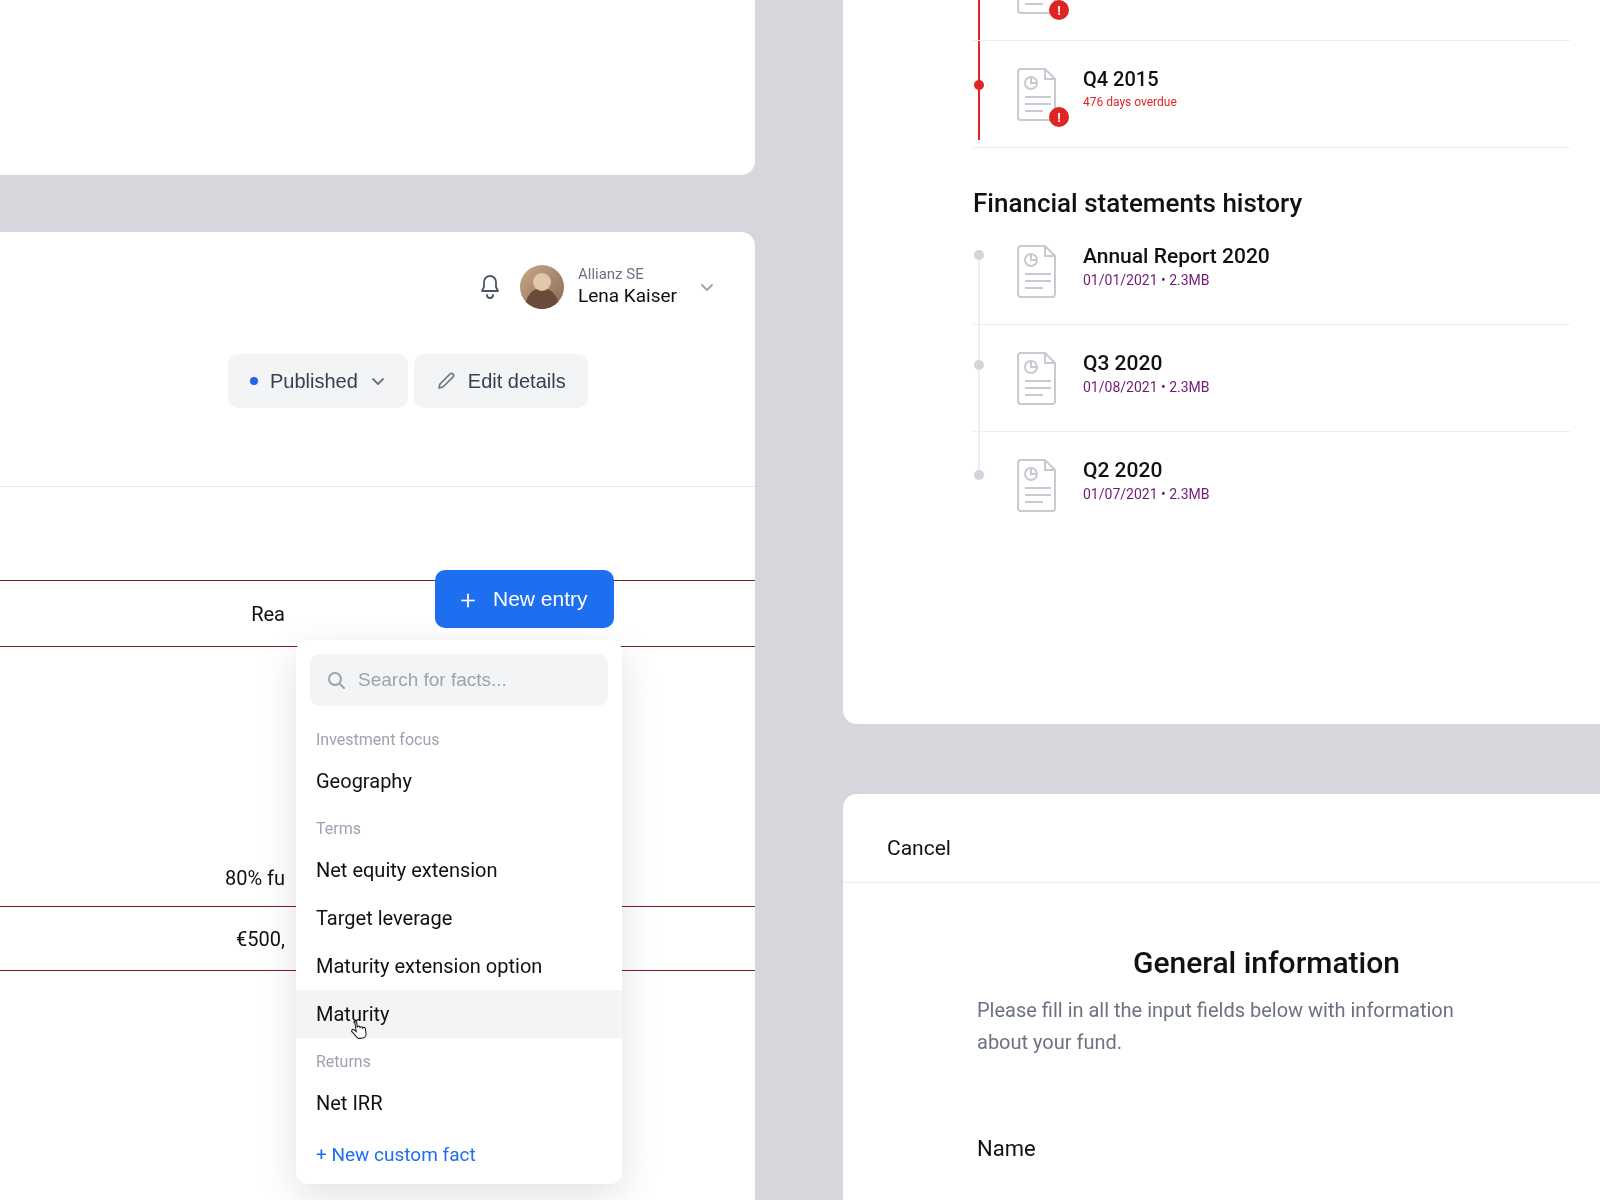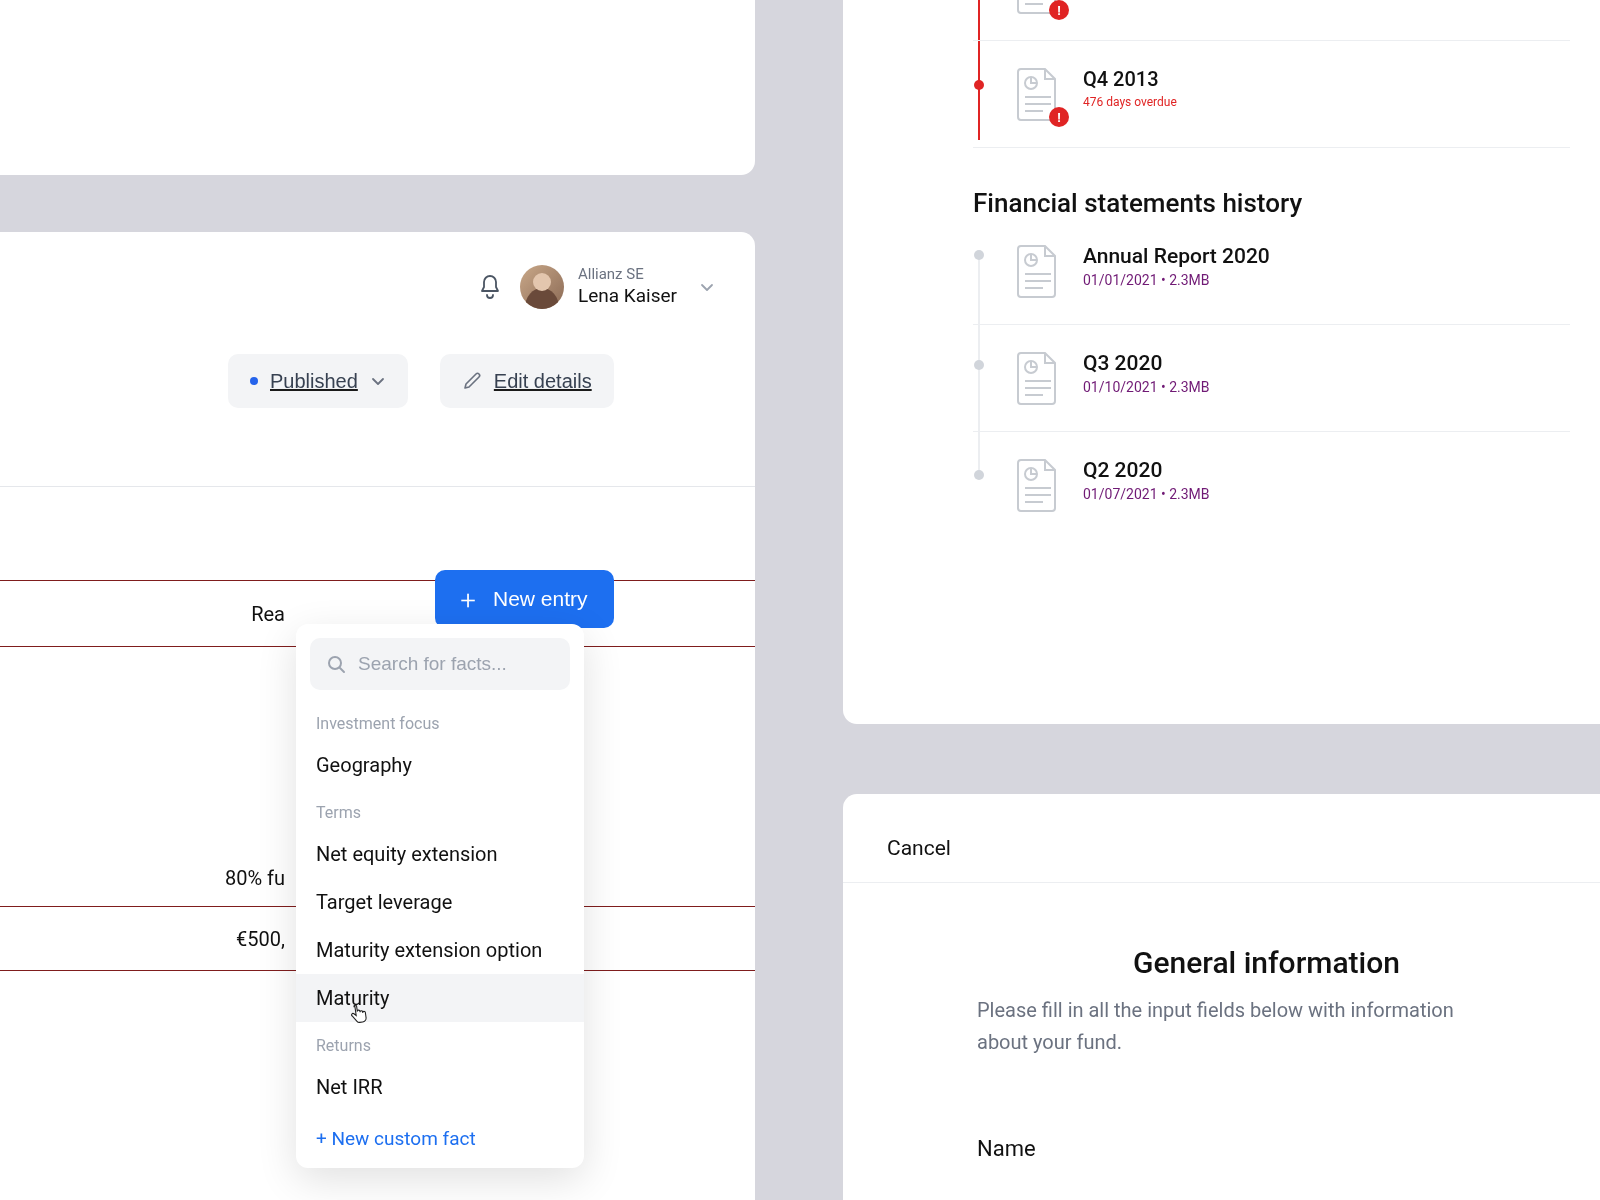--- a/index.html
+++ b/index.html
@@ -76,24 +76,23 @@
     background:#6a4a3a;
     transform:translateX(-50%);
   }
   .user-txt { display:flex; flex-direction:column; line-height:1.3; }
   .user-org { font-size: 15px; color:#6b7280; }
   .user-name { font-size: 19px; color:#111; }
   .chev-user { color:#9ca3af; margin-left:8px; }
 
   
   .pb-actions {
-    display:flex; gap:32px; justify-content:flex-start;
+    display:flex; gap:6px; justify-content:flex-start;
     padding-left: 228px;
     margin-top: 12px;
-    text-decoration: underline;
   }
   .pill {
     height: 54px;
     border-radius: 10px;
     display:flex; align-items:center;
     padding: 0 22px;
     gap: 12px;
     font-size: 20px;
     color:#374151;
     background:#f3f4f6;
@@ -135,22 +134,22 @@
     font-size:21px;
     font-weight:500;
     display:flex; align-items:center; gap:12px;
     cursor:pointer;
   }
   .plus-ic { font-size:26px; line-height:1; font-weight:300; }
 
   .dropdown {
     position:absolute;
     left: 296px;
-    top: 392px;
-    width: 288px;
+    top: 408px;
+    width: 326px;
     background:#fff;
     border-radius:12px;
     box-shadow: 0 12px 40px rgba(0,0,0,0.12);
     padding: 14px 0 18px 0;
   }
   .dd-search {
     margin: 0 14px 10px 14px;
     background:#f3f4f6;
     border-radius:10px;
     height:52px;
@@ -444,21 +443,21 @@
     </div>
 
     <div class="tl-item last-overdue">
       <div class="doc-ic">
         <svg viewBox="0 0 44 54">
             <use href="#doc-icon-g"></use>
           </svg>
         <div class="doc-badge">!</div>
       </div>
       <div class="tl-txt">
-        <span class="tl-title-red" style="color:#111;font-weight:500">Q4 2013</span>
+        <span class="tl-title-red" style="color:#111;font-weight:500">Q4 2015</span>
         <span class="tl-sub-red">476 days overdue</span>
       </div>
     </div>
 
     <div class="fs-heading">Financial statements history</div>
 
     <div class="hist-wrap">
       <div class="hist-line"></div>
       <div class="hist-dot" style="top:6px"></div>
       <div class="hist-dot" style="top:116px"></div>
@@ -476,21 +475,21 @@
         </div>
       </div>
       <div class="tl-item">
         <div class="doc-ic">
             <svg viewBox="0 0 44 54">
               <use href="#doc-icon-g"></use>
             </svg>
           </div>
         <div class="tl-txt">
           <span class="tl-title">Q3 2020</span>
-          <span class="tl-sub">01/10/2021 • 2.3MB</span>
+          <span class="tl-sub">01/08/2021 • 2.3MB</span>
         </div>
       </div>
       <div class="tl-item" style="border-bottom:none;margin-bottom:0">
         <div class="doc-ic">
             <svg viewBox="0 0 44 54">
               <use href="#doc-icon-g"></use>
             </svg>
           </div>
         <div class="tl-txt">
           <span class="tl-title">Q2 2020</span>

